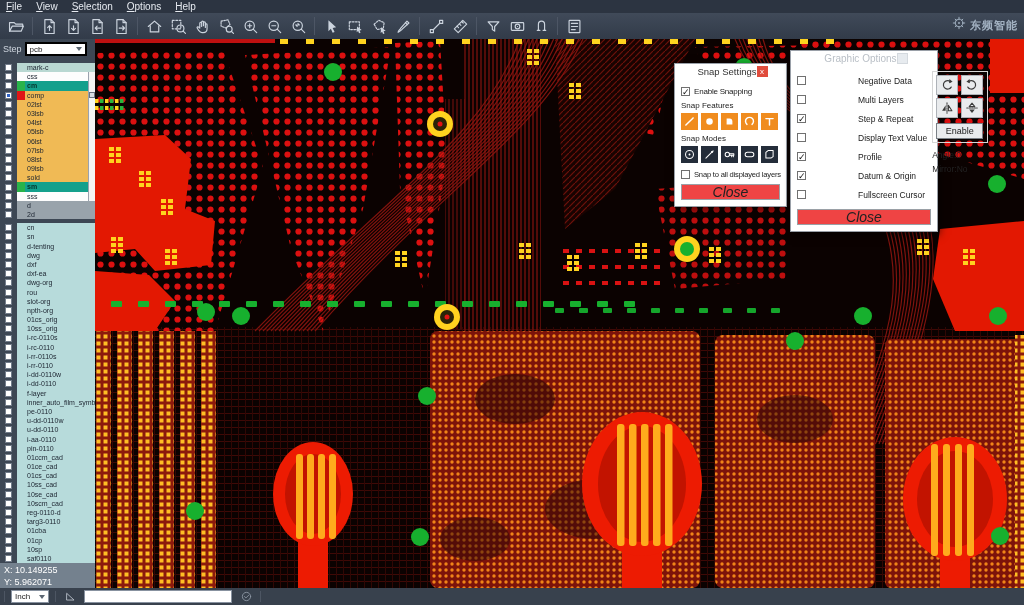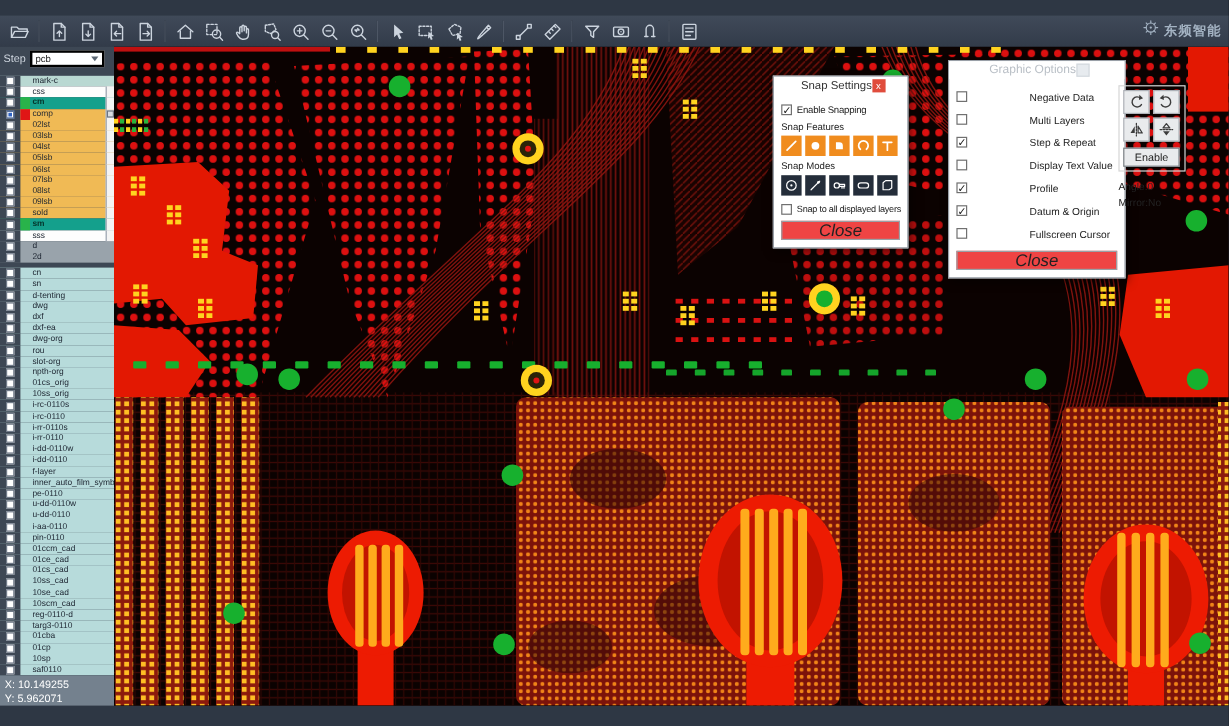--- a/index.html
+++ b/index.html
@@ -97,20 +97,27 @@
   .tfb{width:22px;height:20px;background:#e9ebed;border:1px solid #aeb2b8;display:flex;align-items:center;justify-content:center;color:#3c3c3c;}
   .tfb svg{width:14px;height:14px;}
   .resetbtn{width:47px;height:16px;background:#e9ebed;border:1px solid #7a8086;font-size:9px;text-align:center;line-height:14px;color:#222;margin-top:2px;}
   .ginfo{font-size:8.5px;color:#222;margin-top:5px;line-height:14px;}
 </style>
 </head>
 <body>
 
 <div class="app">
 
+  <div class="menubar" id="menubar">
+      <span class="mi"><u>F</u>ile</span>
+      <span class="mi"><u>V</u>iew</span>
+      <span class="mi"><u>S</u>election</span>
+      <span class="mi"><u>O</u>ptions</span>
+      <span class="mi"><u>H</u>elp</span>
+    </div>
 
   <div class="toolbar" id="toolbar">
       <span class="tgroup">
         <span class="tool icn">
           <svg viewBox="0 0 22 22">
             <path d="M2 17V6h6l2 2h9v3"></path>
             <path d="M2 17l3.5-6.5H20L17 17z"></path>
           </svg>
         </span>
       </span>
@@ -681,20 +688,41 @@
           <span class="lname">saf0110</span>
         </div>
       </div>
   </div>
 
   <div class="coords">
     <div>X: 10.149255</div>
     <div>Y: 5.962071</div>
   </div>
 
+  <div class="statusbar">
+    <span class="sdiv"></span>
+    <span class="unitsel">
+      <span>Inch</span>
+      <span class="chev"></span>
+    </span>
+    <span class="sdiv"></span>
+    <span class="sbicon icn">
+        <svg viewBox="0 0 22 22">
+          <path d="M5 17h12L5 6z"></path>
+        </svg>
+      </span>
+    <input class="sinput" value="" style="">
+    <span class="sbicon icn" style="color:#8f99a5;">
+        <svg viewBox="0 0 22 22">
+          <circle cx="11" cy="11" r="7"></circle>
+          <path d="M7.5 11l2.5 2.5 4.5-4.5"></path>
+        </svg>
+      </span>
+    <span class="sdiv"></span>
+  </div>
 
   <svg id="pcb" class="canvas" viewBox="0 0 929 549">
     <defs>
       <pattern id="pat-via" width="11" height="11" patternUnits="userSpaceOnUse">
           <circle cx="5.5" cy="5.5" r="3.1" fill="#dd1010"></circle>
         </pattern>
       <pattern id="pat-bga" width="6" height="6" patternUnits="userSpaceOnUse">
           <rect width="6" height="6" fill="#7c130a"></rect>
           <circle cx="3" cy="3" r="1.7" fill="#f08418"></circle>
         </pattern>
@@ -1016,21 +1044,21 @@
         <circle cx="345" cy="85" r="7" fill="#2a2408"></circle>
         <circle cx="345" cy="85" r="2.5" fill="#e01414"></circle>
         <circle cx="592" cy="210" r="13" fill="#ffd31f"></circle>
         <circle cx="592" cy="210" r="7" fill="#17b02e"></circle>
         <circle cx="352" cy="278" r="13" fill="#ffd31f"></circle>
         <circle cx="352" cy="278" r="7" fill="#2a2408"></circle>
         <circle cx="352" cy="278" r="2.5" fill="#e01414"></circle>
       </g>
   </svg>
 
-  <div class="dlg" style="left:644px;top:63px;width:113px;">
+  <div class="dlg" style="left:674px;top:63px;width:113px;">
     <div class="dtitle">
       <span class="tx">Snap Settings</span>
       <span class="dclose red">x</span>
     </div>
     <div class="dbody">
       <div class="ckrow">
         <span class="ck" id="snapEnableCk">✓</span>
         <span class="cklbl">Enable Snapping</span>
       </div>
       <div class="seclbl">Snap Features</div>

